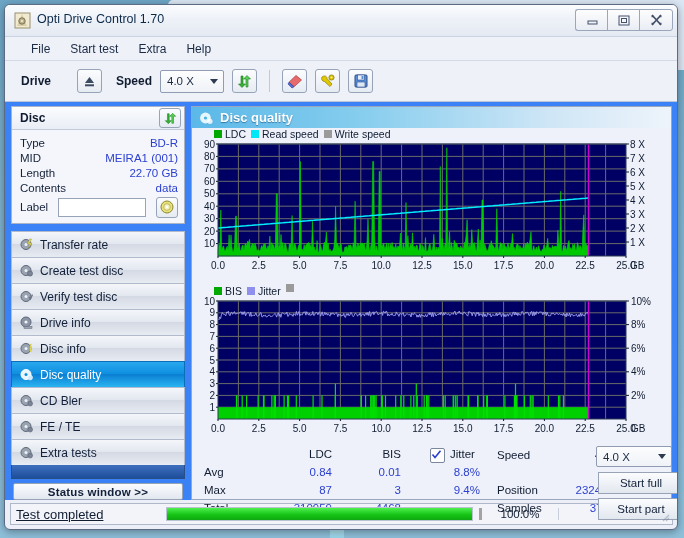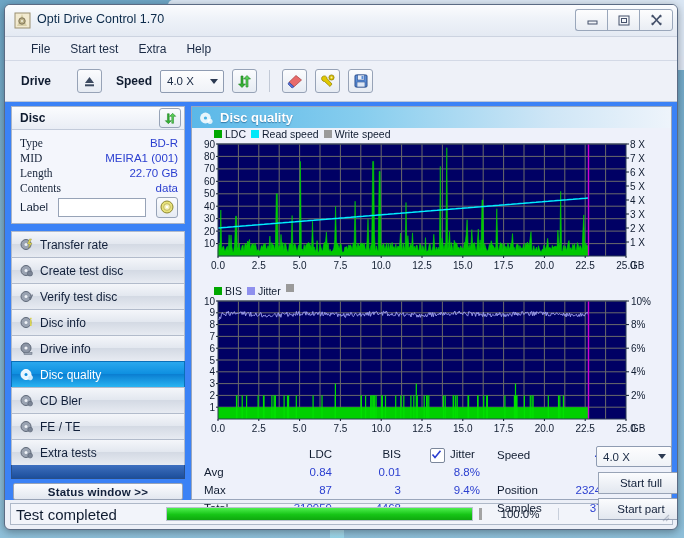--- a/index.html
+++ b/index.html
@@ -65,21 +65,21 @@
 
   
   #left{width:174px;flex:none;padding:4px 4px 0 6px;display:flex;flex-direction:column;}
   #discbox{border:1px solid #aab4c6;background:#f4f6fc;}
   #dischdr{height:22px;display:flex;align-items:center;justify-content:space-between;
     padding:0 3px 0 8px;border-bottom:1px solid #c3cbda;
     background:linear-gradient(180deg,#fbfcfe,#e9edf5);}
   #dischdr span{font-size:12px;font-weight:bold;color:#101c30;}
   #discinfo{padding:5px 6px 6px 8px;}
   .drow{display:flex;justify-content:space-between;align-items:center;height:15px;font-size:11.5px;}
-  .dk{color:#152238;font-family:Liberation Serif, serif;}
+  .dk{color:#152238;}
   .dv{color:#2b3fd0;}
   #labelrow{display:flex;align-items:center;justify-content:space-between;height:20px;margin-top:2px;}
   #labelkey{font-size:11.5px;color:#152238;}
   #labelinput{width:82px;height:15px;background:#fff;border:1px solid #97a3b7;}
   #labelbtn{width:20px;height:19px;background:linear-gradient(180deg,#fbfcfe,#e6ebf3);
     border:1px solid #97a3b7;border-radius:3px;display:flex;align-items:center;justify-content:center;}
 
   #navlist{margin-top:7px;display:flex;flex-direction:column;}
   .nav{height:25px;display:flex;align-items:center;gap:7px;padding-left:8px;
     background:linear-gradient(180deg,#f4f6fa 0%,#e2e7ef 48%,#d4dae4 50%,#e7ebf2 100%);
@@ -108,21 +108,21 @@
   
   #stats{flex:none;position:relative;height:72px;font-size:11.5px;color:#101c30;}
   .sv{color:#2b3fd0;}
   #startfull,#startpart{position:absolute;width:84px;height:20px;
     background:linear-gradient(180deg,#fbfcfe,#e2e7ef);border:1px solid #98a3b6;border-radius:0;
     display:flex;align-items:center;justify-content:center;font-size:11.5px;color:#12203a;}
 
   
   #statusbar{height:20px;flex:none;display:flex;align-items:center;margin:3px 4px 4px 5px;
     border:1px solid #aeb8c8;background:#f2f4fa;}
-  #statustext{font-size:15px;color:#101c30;padding-left:5px;width:150px;}
+  #statustext{font-size:13px;color:#101c30;padding-left:5px;width:150px;text-decoration:underline;}
   #progwrap{width:305px;height:12px;background:#fff;border:1px solid #b9c2d0;position:relative;}
   #progbar{height:100%;background:linear-gradient(180deg,#4ef04e,#16c516 55%,#0fa80f);}
   #progpct{font-size:11.5px;color:#101c30;width:76px;text-align:center;border-left:3px solid #a3a3a3;margin-left:6px;}
   #elapsed{font-size:11.5px;color:#101c30;flex:1;text-align:right;padding-right:18px;border-left:1px solid #c8cfdb;}
   #grip{position:absolute;right:7px;bottom:7px;width:9px;height:9px;opacity:.45;}
 </style>
 </head>
 <body>
 
 <div id="backdrop">
@@ -277,34 +277,34 @@
         <div class="nav">
           <svg width="13" height="13" viewBox="0 0 13 13">
             <circle cx="6" cy="6.5" r="5" fill="#9aa3b2" stroke="#5e6878"></circle>
             <circle cx="6" cy="6.5" r="1.5" fill="#eef1f6"></circle>
             <path d="M9 7 l1.5 2 L12.5 4.5" stroke="#6b7585" stroke-width="1.3" fill="none"></path>
           </svg>
           <span>Verify test disc</span>
         </div>
         <div class="nav">
           <svg width="13" height="13" viewBox="0 0 13 13">
+            <circle cx="6" cy="6" r="5" fill="#8c95a5" stroke="#5e6878"></circle>
+            <circle cx="6" cy="6" r="1.6" fill="#eef1f6"></circle>
+            <rect x="4" y="10.5" width="8" height="2" fill="#9aa3b2" stroke="#5e6878" stroke-width=".5"></rect>
+          </svg>
+          <span>Drive info</span>
+        </div>
+        <div class="nav">
+          <svg width="13" height="13" viewBox="0 0 13 13">
             <circle cx="6" cy="6.5" r="5" fill="#9aa3b2" stroke="#5e6878"></circle>
             <circle cx="6" cy="6.5" r="1.5" fill="#eef1f6"></circle>
             <rect x="10" y="4" width="1.6" height="6" fill="#d9d24f"></rect>
             <rect x="10" y="1.8" width="1.6" height="1.6" fill="#d9d24f"></rect>
           </svg>
           <span>Disc info</span>
-        </div>
-        <div class="nav">
-          <svg width="13" height="13" viewBox="0 0 13 13">
-            <circle cx="6" cy="6" r="5" fill="#8c95a5" stroke="#5e6878"></circle>
-            <circle cx="6" cy="6" r="1.6" fill="#eef1f6"></circle>
-            <rect x="4" y="10.5" width="8" height="2" fill="#9aa3b2" stroke="#5e6878" stroke-width=".5"></rect>
-          </svg>
-          <span>Drive info</span>
         </div>
         <div class="nav sel">
           <svg width="13" height="13" viewBox="0 0 13 13">
             <circle cx="6" cy="6.5" r="5" fill="#e9f6ff" stroke="#ffffff"></circle>
             <circle cx="6" cy="6.5" r="1.5" fill="#0e8fe0"></circle>
             <circle cx="10.2" cy="9.6" r="2.4" fill="#cde9fb" stroke="#ffffff" stroke-width=".5"></circle>
           </svg>
           <span>Disc quality</span>
         </div>
         <div class="nav">

